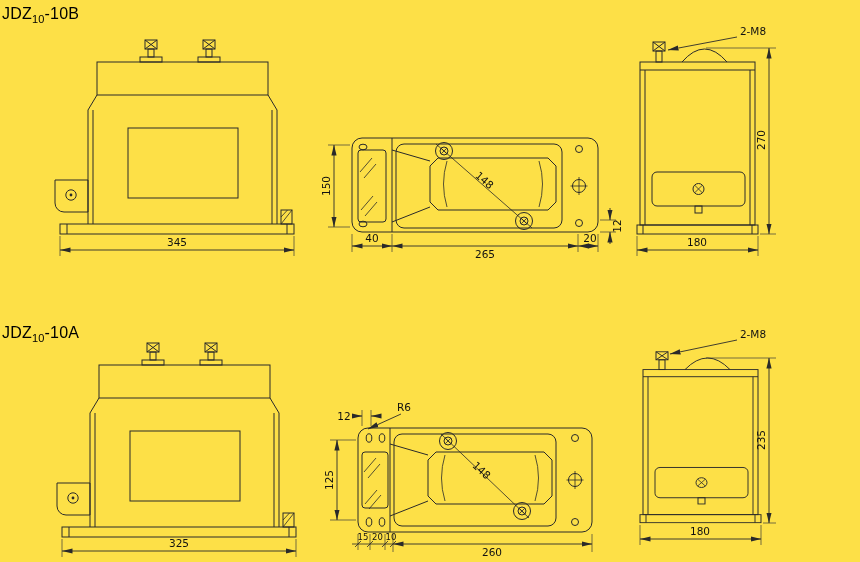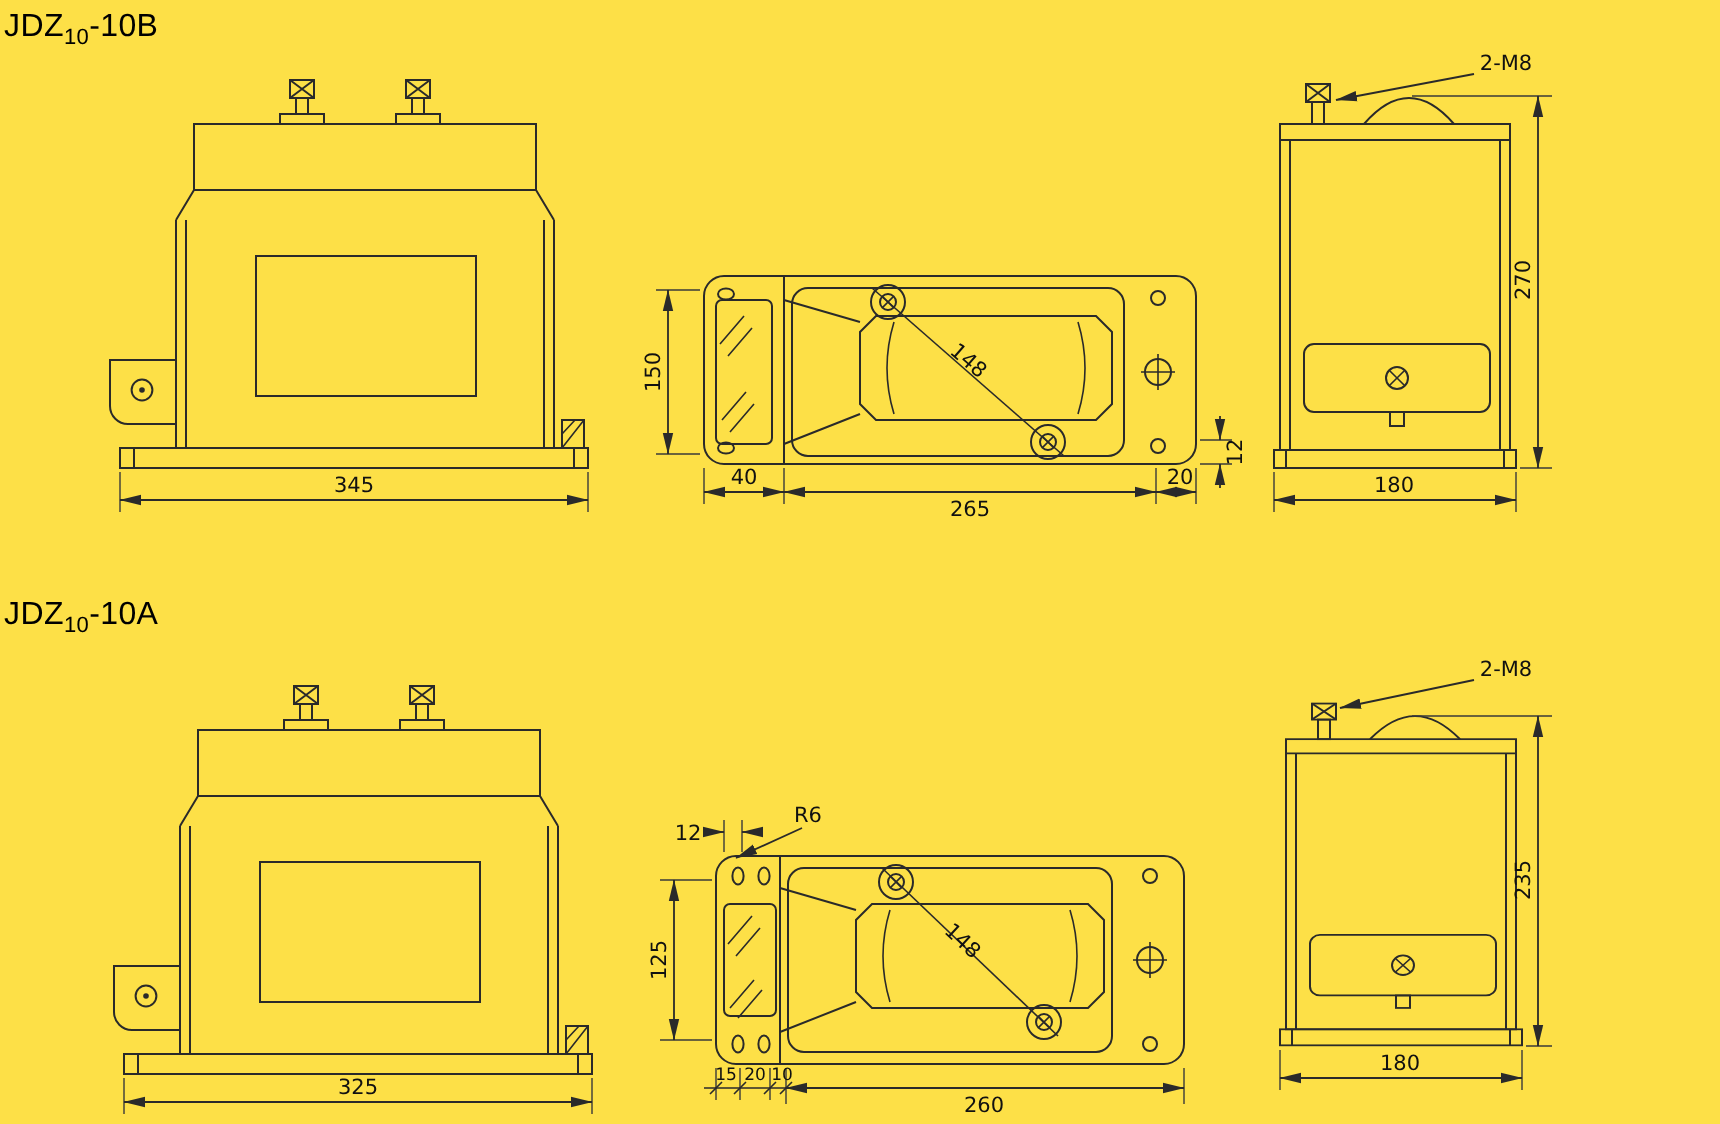--- a/index.html
+++ b/index.html
@@ -17,21 +17,21 @@
   svg text.sm{font-size:8.5px}
 </style>
 </head>
 <body>
 
 <div class="stage">
 
   <div class="title" style="top:5px">
     <span>JDZ</span><sub>10</sub><span>-10B</span>
   </div>
-  <div class="title" style="top:299px">
+  <div class="title" style="top:324px">
     <span>JDZ</span><sub>10</sub><span>-10A</span>
   </div>
 
   <svg class="sheet" width="860" height="562" viewBox="0 0 860 562">
     <defs>
       <marker id="arr" viewBox="0 0 11 7" refX="10.5" refY="3.5" markerWidth="11" markerHeight="7" markerUnits="userSpaceOnUse" orient="auto-start-reverse">
         <path d="M10.8,3.5 L0,0.9 L0,6.1 Z" fill="#2a2a2a"></path>
       </marker>
 
       <g id="bolt-f">

